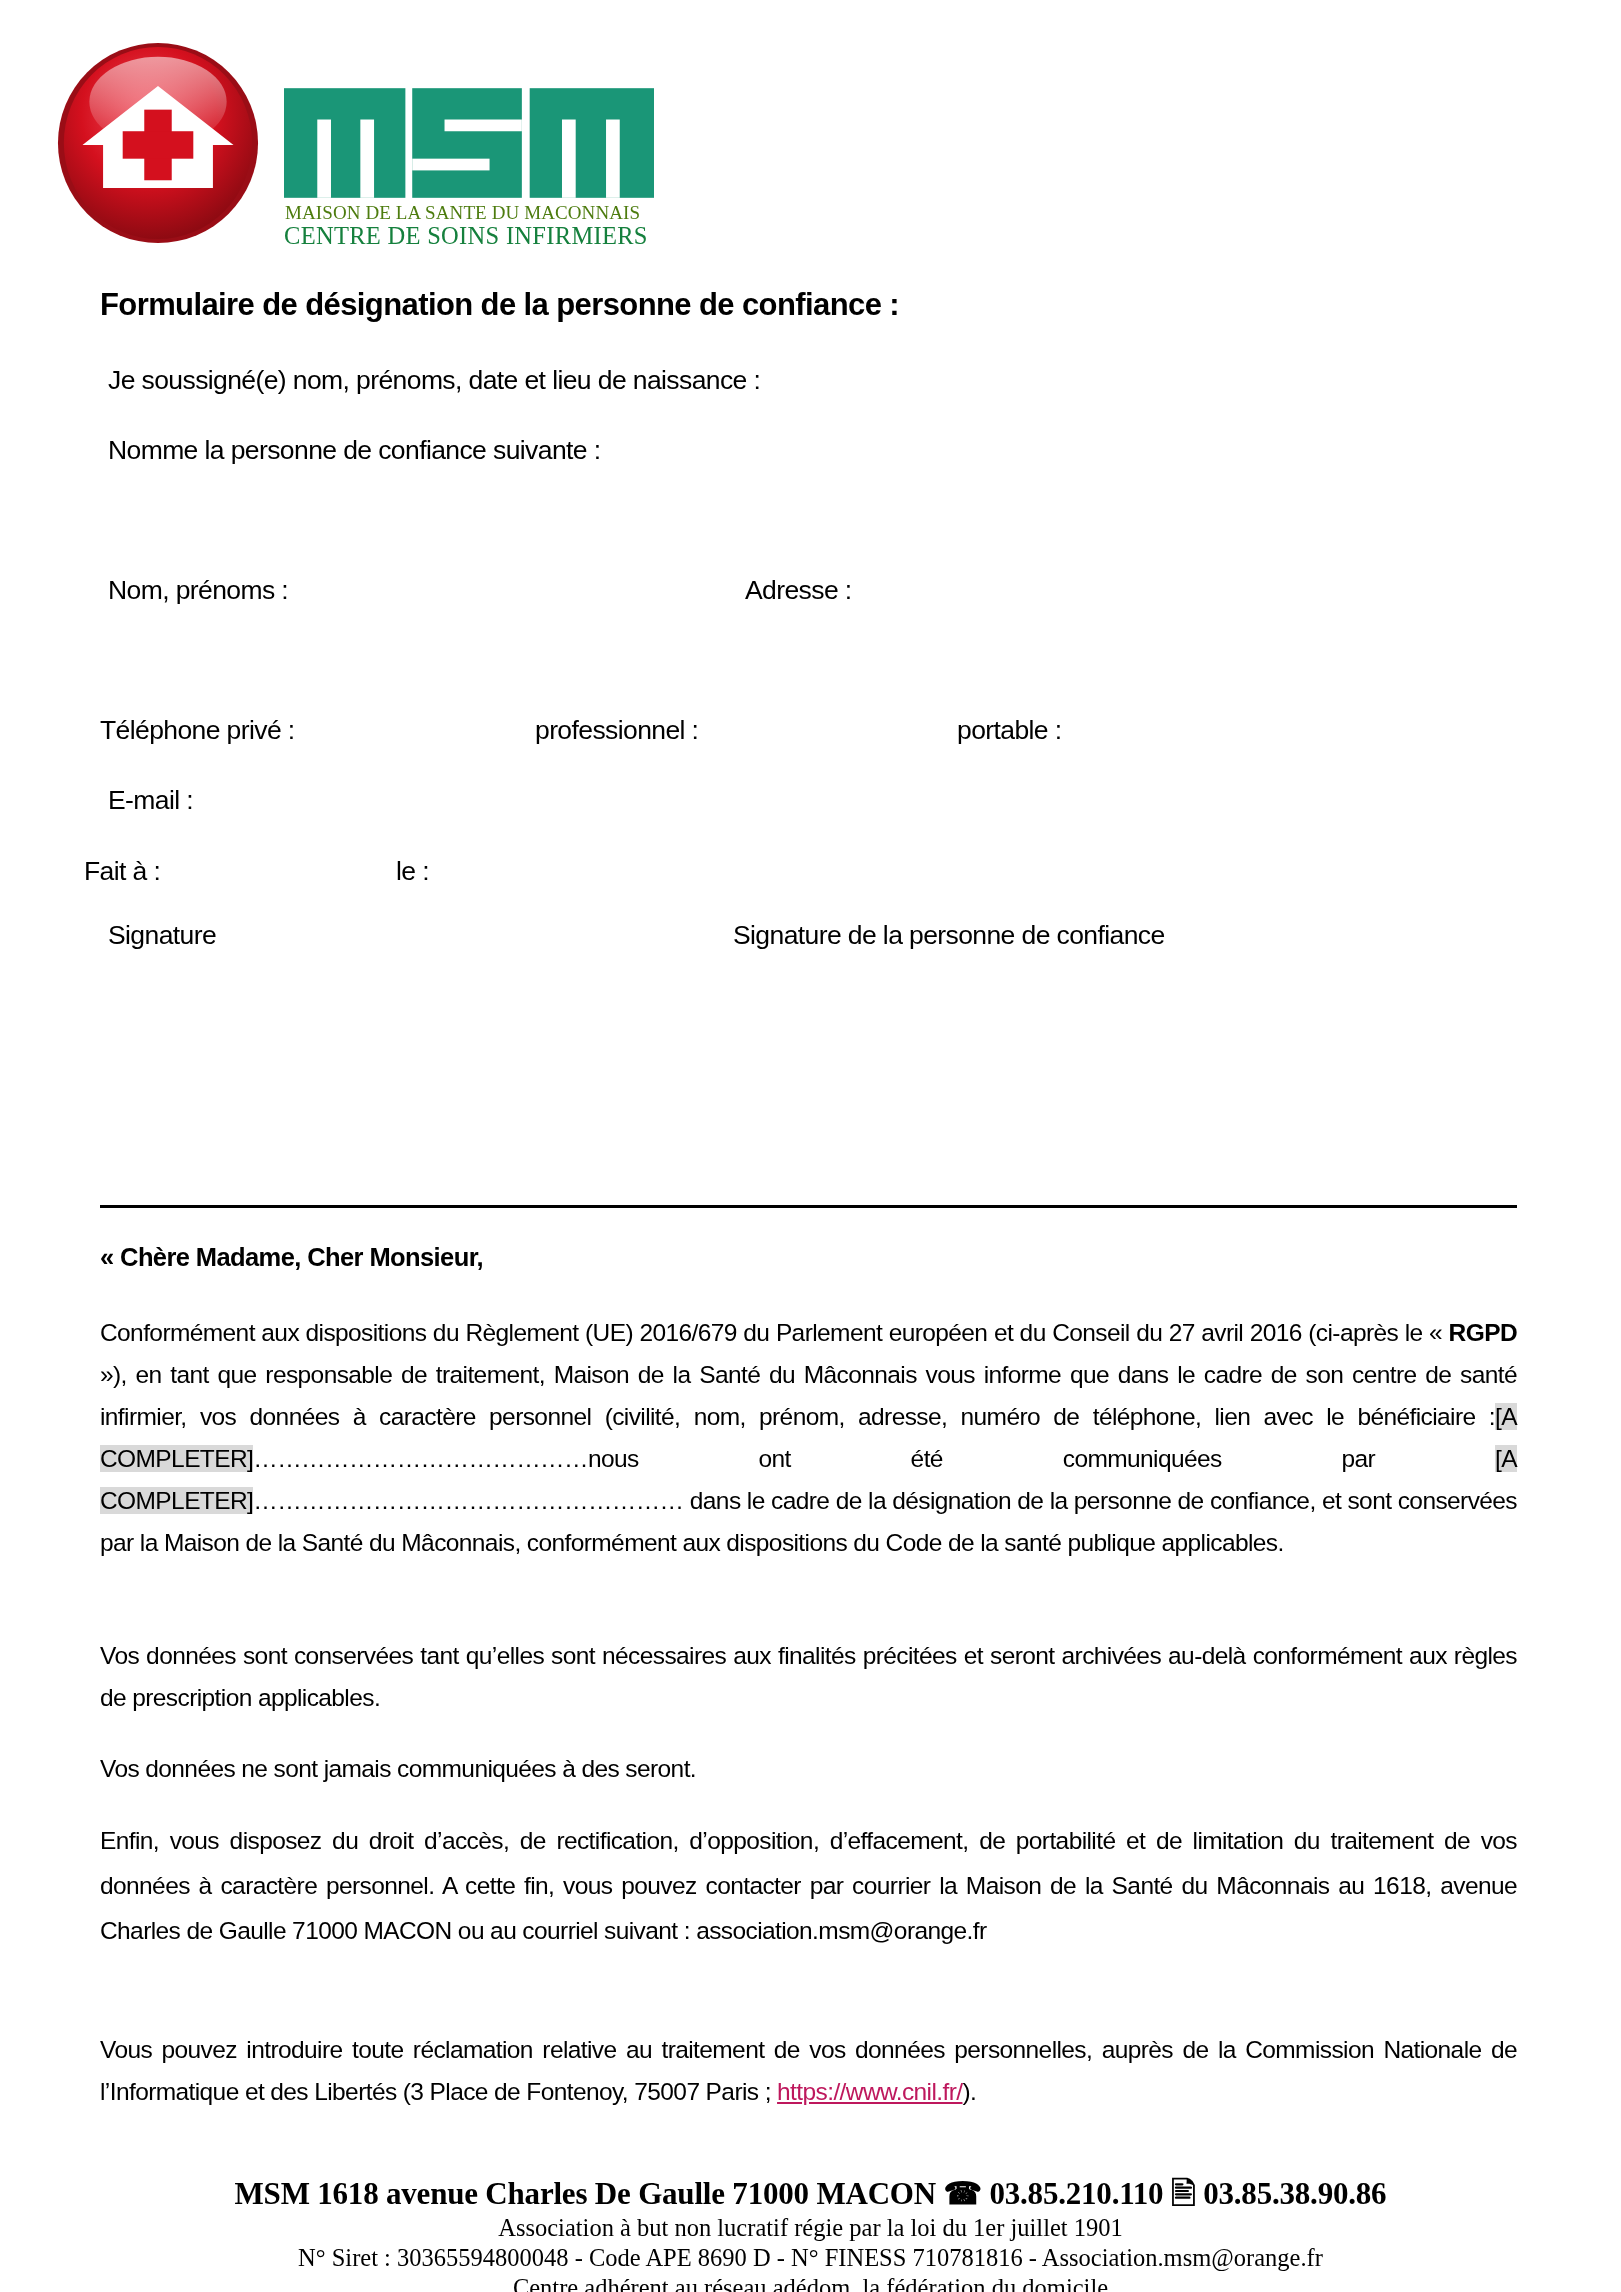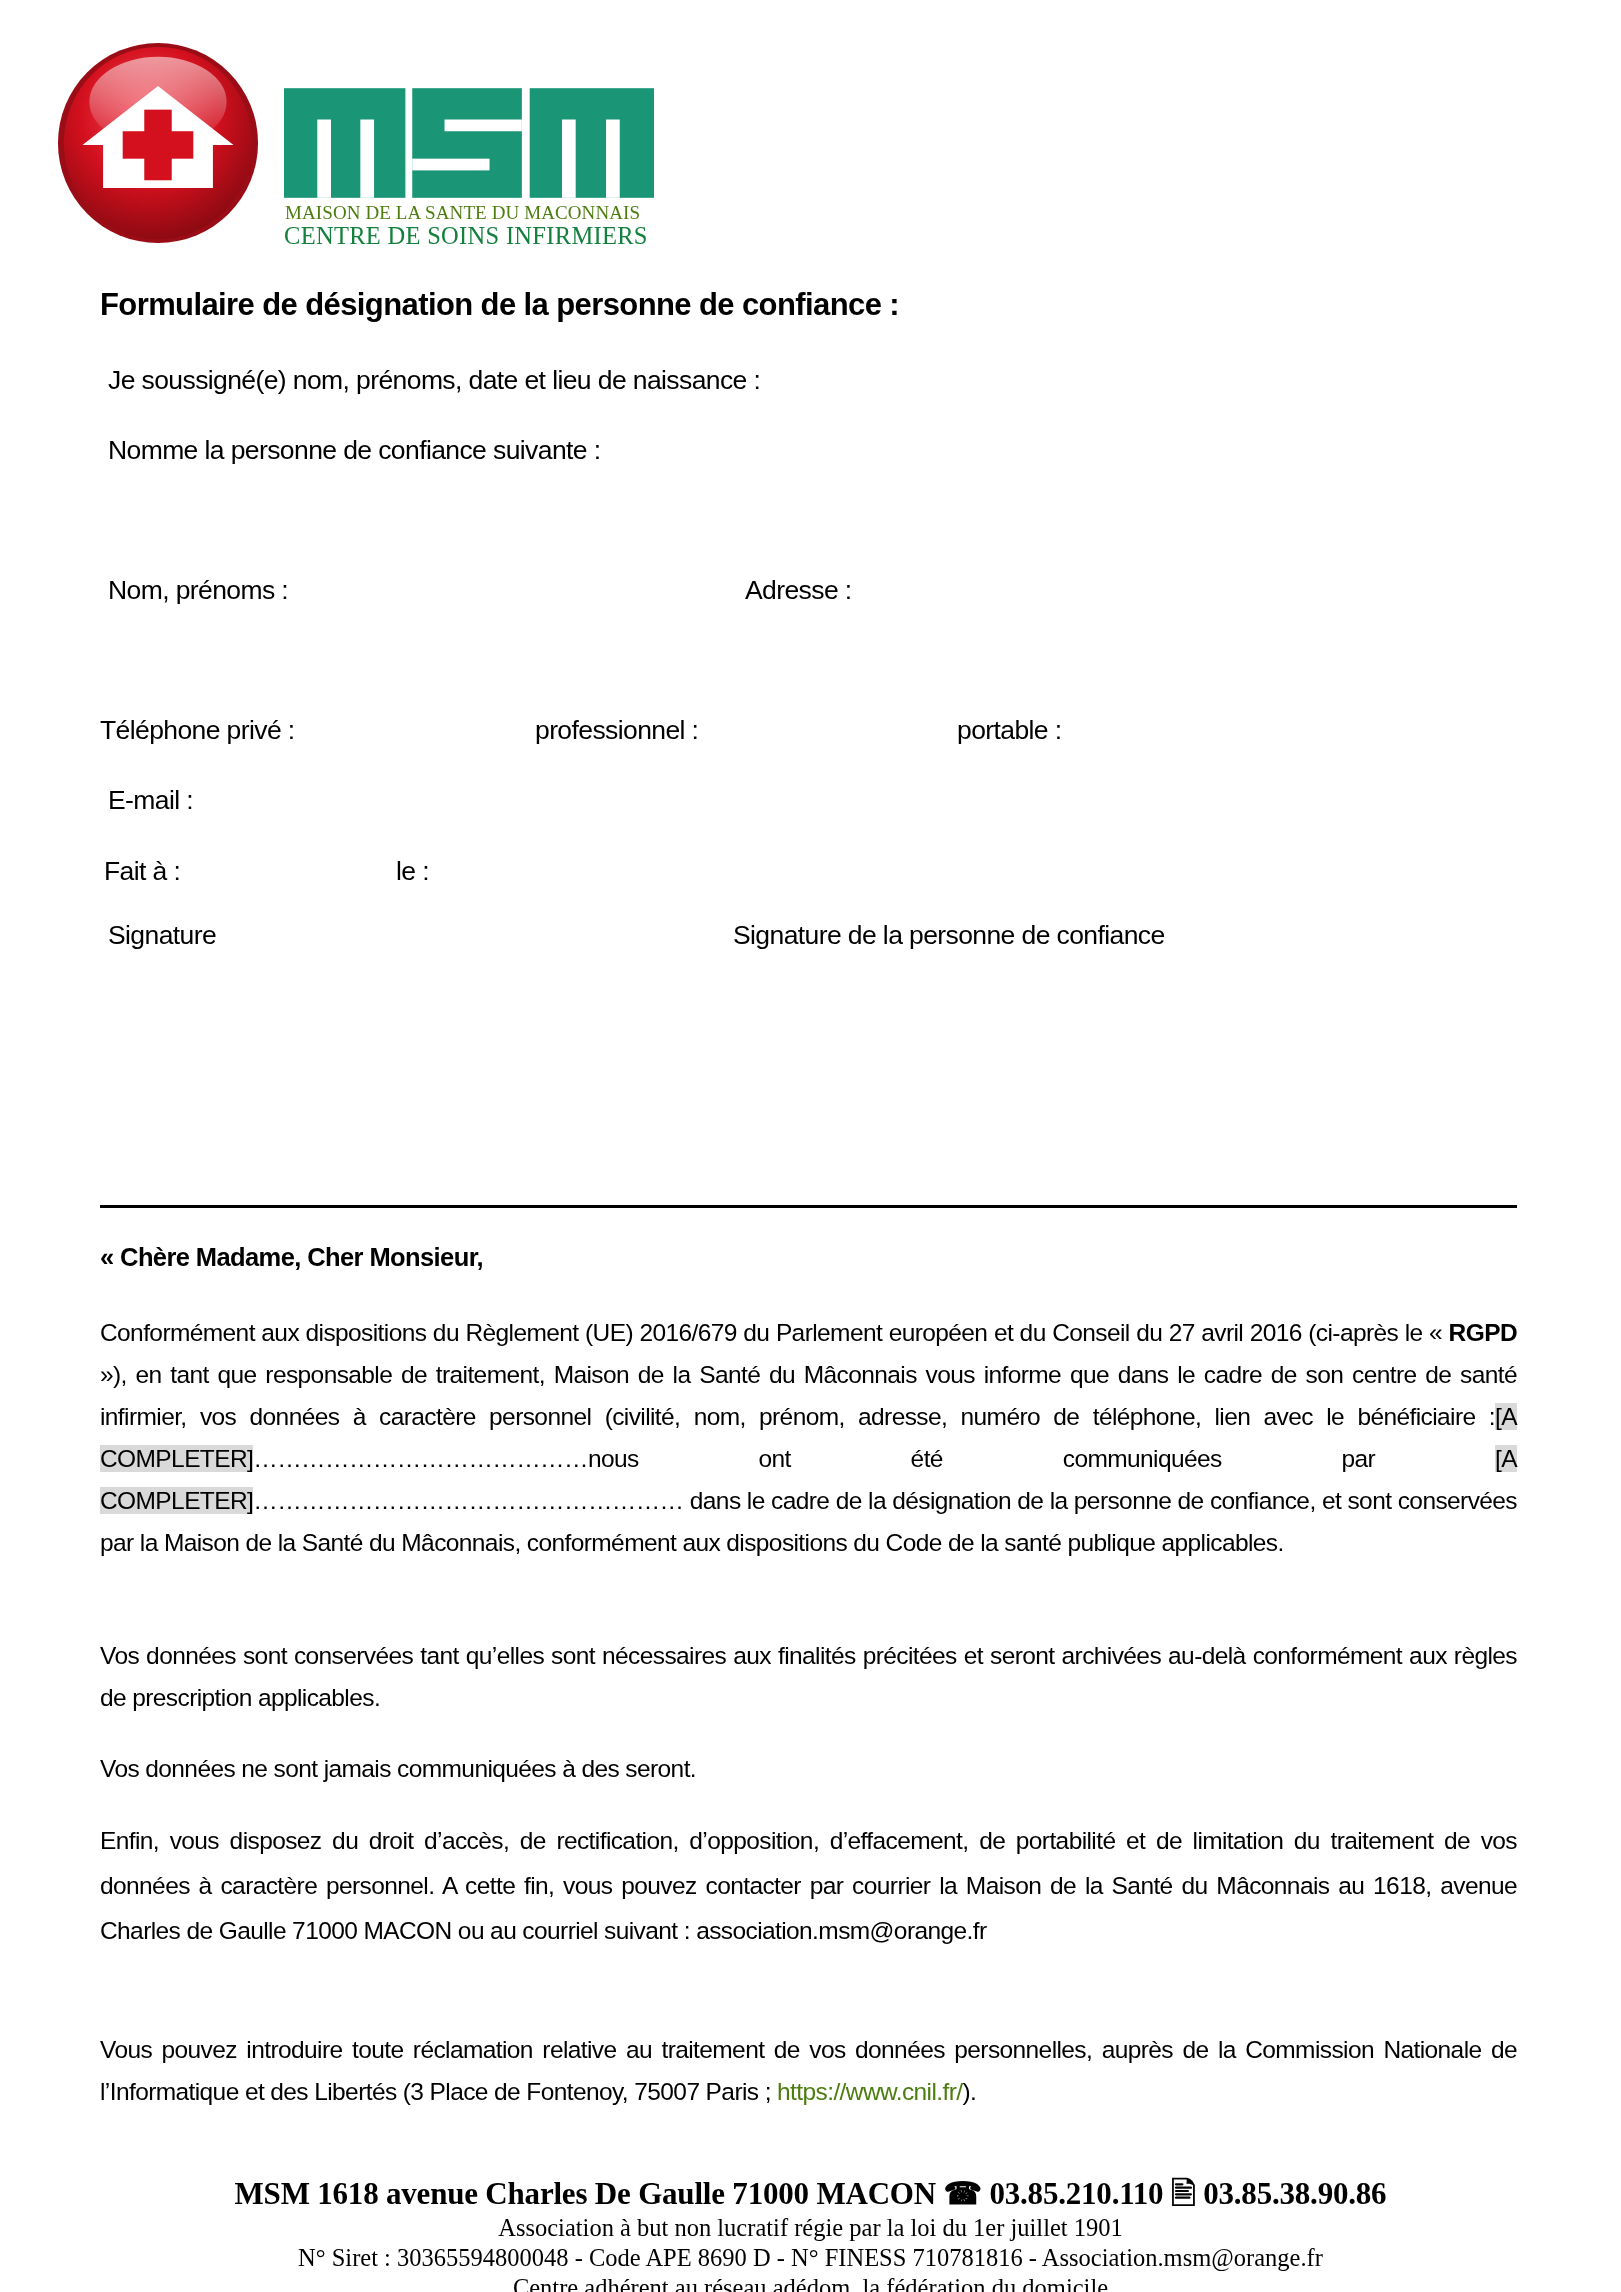--- a/index.html
+++ b/index.html
@@ -19,21 +19,21 @@
   .field { white-space: nowrap; font-size: 26.5px; letter-spacing: -0.6px; }
 
   #divider { left: 100px; top: 1205px; width: 1417px; height: 2.9px; background: #000; }
 
   #salutation { left: 100px; top: 1243px; font-size: 25.5px; font-weight: bold; letter-spacing: -0.6px; white-space: nowrap; }
 
   .para { left: 100px; width: 1417px; text-align: justify; }
   .para p { margin: 0; }
   .hl { background: #d9d9d9; }
   .bold { font-weight: bold; }
-  a.link { color: #4d7c0f; }
+  a.link { color: #be185d; text-decoration: underline; }
 
   
   #footer { left: 0; width: 1621px; top: 2141px; text-align: center; font-family: "Liberation Serif", serif; margin-top: 33px; }
   #footer-main { font-size: 31px; font-weight: bold; letter-spacing: -0.2px; line-height: 39px; white-space: nowrap; }
   .footer-small { font-size: 24.5px; line-height: 30px; white-space: nowrap; }
   .icon-glyph { display: inline-block; }
 </style>
 </head>
 <body>
 
@@ -81,21 +81,21 @@
 <div id="doc-title" class="abs">Formulaire de désignation de la personne de confiance :</div>
 
 <div class="abs field" style="left:108px; top:365px;">Je soussigné(e) nom, prénoms, date et lieu de naissance :</div>
 <div class="abs field" style="left:108px; top:435px;">Nomme  la personne de confiance suivante :</div>
 <div class="abs field" style="left:108px; top:575px;">Nom, prénoms :</div>
 <div class="abs field" style="left:745px; top:575px;">Adresse :</div>
 <div class="abs field" style="left:100px; top:715px;">Téléphone privé :</div>
 <div class="abs field" style="left:535px; top:715px;">professionnel :</div>
 <div class="abs field" style="left:957px; top:715px;">portable :</div>
 <div class="abs field" style="left:108px; top:785px;">E-mail :</div>
-<div class="abs field" style="left:104px; top:856px;">Fait à :</div>
+<div class="abs field" style="left:84px; top:856px;">Fait à :</div>
 <div class="abs field" style="left:396px; top:856px;">le :</div>
 <div class="abs field" style="left:108px; top:920px;">Signature</div>
 <div class="abs field" style="left:733px; top:920px;">Signature de la personne de confiance</div>
 
 <div id="divider" class="abs"></div>
 
 <div id="salutation" class="abs">« Chère Madame, Cher Monsieur,</div>
 
 <div class="abs para body-text" style="top:1312px;">
   <p><span>Conformément aux dispositions du Règlement (UE) 2016/679 du Parlement européen et du Conseil du 27 avril 2016 (ci-après le « </span><span class="bold">RGPD</span><span> »), en tant que responsable de traitement, Maison de la Santé du Mâconnais vous informe que dans le cadre de son centre de santé infirmier, vos données à caractère personnel (civilité, nom, prénom, adresse, numéro de téléphone, lien avec le bénéficiaire :</span><span class="hl">[A COMPLETER]</span><span>……………………………………nous ont été communiquées par </span><span class="hl">[A COMPLETER]</span><span>……………………………………………… dans le cadre de la désignation de la personne de confiance, et sont conservées par la Maison de la Santé du Mâconnais, conformément aux dispositions du Code de la santé publique applicables.</span></p>

